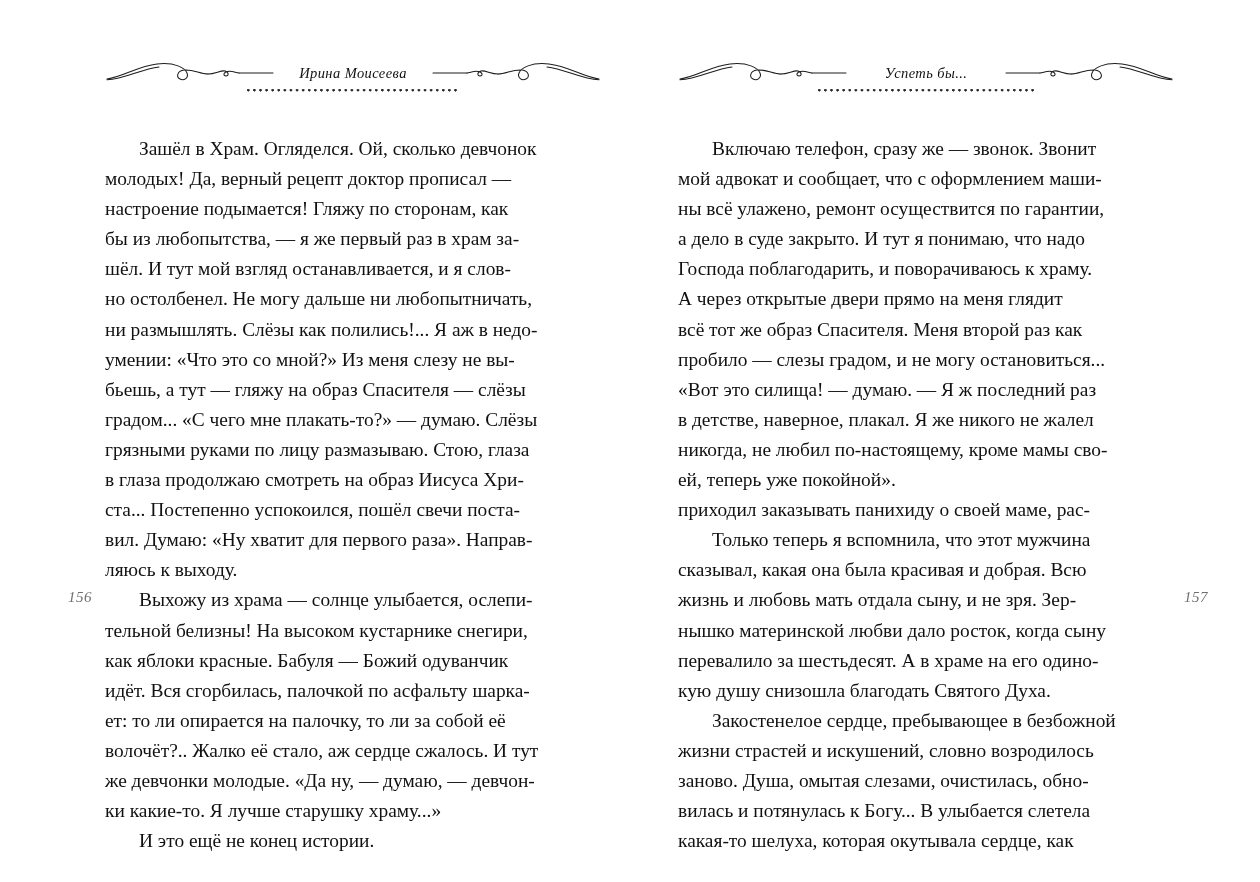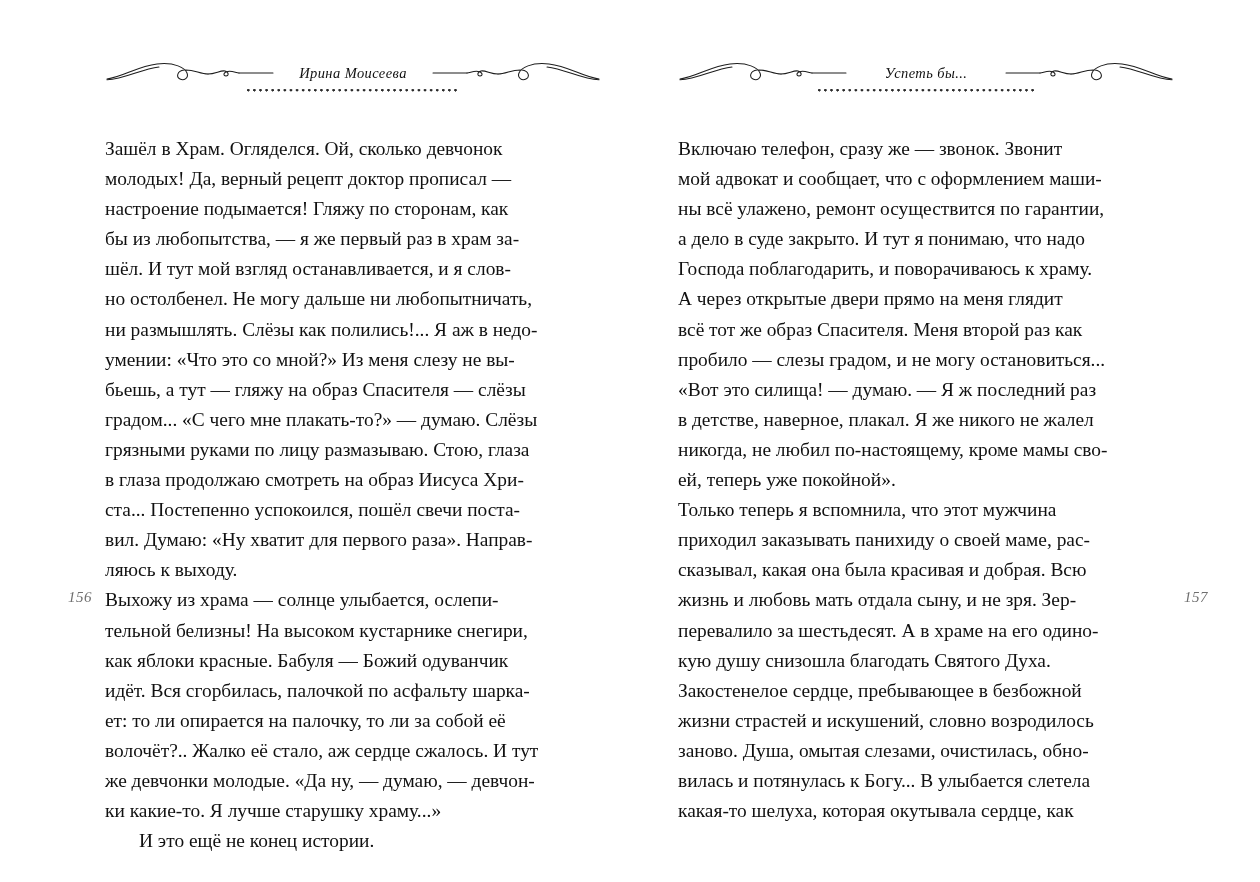--- a/index.html
+++ b/index.html
@@ -92,21 +92,20 @@
 
   
   .ln {
     display: block;
     white-space: pre;
   }
   .ln-j {
     display: flex;
     white-space: pre;
     width: 100%;
-    flex-direction: column;
   }
   .ln-j > span { flex: 0 0 auto; }
   .ln-j > .gap { flex: 1 1 auto; min-width: 4px; }
 
   .indent { display: inline-block; width: 34px; }
 
   
   .folio {
     position: absolute;
     bottom: 56px;
@@ -236,25 +235,25 @@
         <span class="ln-j"><span>А через открытые двери прямо на меня глядит</span><span class="gap"></span></span>
         <span class="ln-j"><span>всё тот же образ Спасителя. Меня второй раз как</span><span class="gap"></span></span>
         <span class="ln-j"><span>пробило — слезы градом, и не могу остановиться...</span><span class="gap"></span></span>
         <span class="ln-j"><span>«Вот это силища! — думаю. — Я ж последний раз</span><span class="gap"></span></span>
         <span class="ln-j"><span>в детстве, наверное, плакал. Я же никого не жалел</span><span class="gap"></span></span>
         <span class="ln-j"><span>никогда, не любил по-настоящему, кроме мамы сво-</span><span class="gap"></span></span>
         <span class="ln">ей, теперь уже покойной».</span>
       </p>
 
       <p class="para">
+        <span class="ln-j"><span>приходил заказывать панихиду о своей маме, рас-</span><span class="gap"></span></span>
         <span class="ln-j"><span class="indent"></span><span>Только теперь я вспомнила, что этот мужчина</span><span class="gap"></span></span>
-        <span class="ln-j"><span>приходил заказывать панихиду о своей маме, рас-</span><span class="gap"></span></span>
         <span class="ln-j"><span>сказывал, какая она была красивая и добрая. Всю</span><span class="gap"></span></span>
         <span class="ln-j"><span>жизнь и любовь мать отдала сыну, и не зря. Зер-</span><span class="gap"></span></span>
-        <span class="ln-j"><span class="gap"></span></span>
+        <span class="ln-j"><span>нышко материнской любви дало росток, когда сыну</span><span class="gap"></span></span>
         <span class="ln-j"><span>перевалило за шестьдесят. А в храме на его одино-</span><span class="gap"></span></span>
         <span class="ln">кую душу снизошла благодать Святого Духа.</span>
       </p>
 
       <p class="para">
         <span class="ln-j"><span class="indent"></span><span>Закостенелое сердце, пребывающее в безбожной</span><span class="gap"></span></span>
         <span class="ln-j"><span>жизни страстей и искушений, словно возродилось</span><span class="gap"></span></span>
         <span class="ln-j"><span>заново. Душа, омытая слезами, очистилась, обно-</span><span class="gap"></span></span>
         <span class="ln-j"><span>вилась и потянулась к Богу... В улыбается слетела</span><span class="gap"></span></span>
         <span class="ln-j"><span>какая-то шелуха, которая окутывала сердце, как</span><span class="gap"></span></span>

